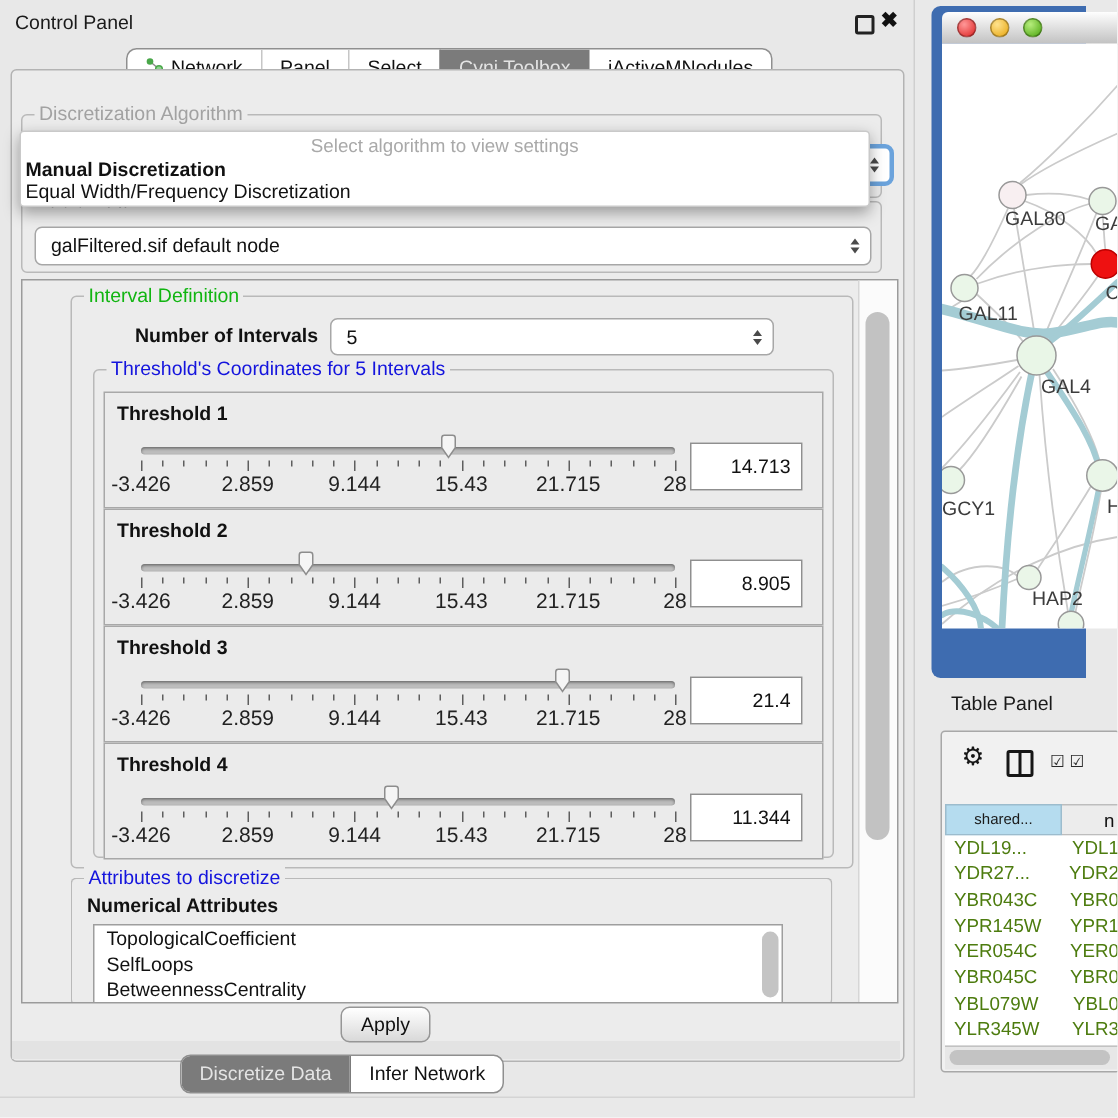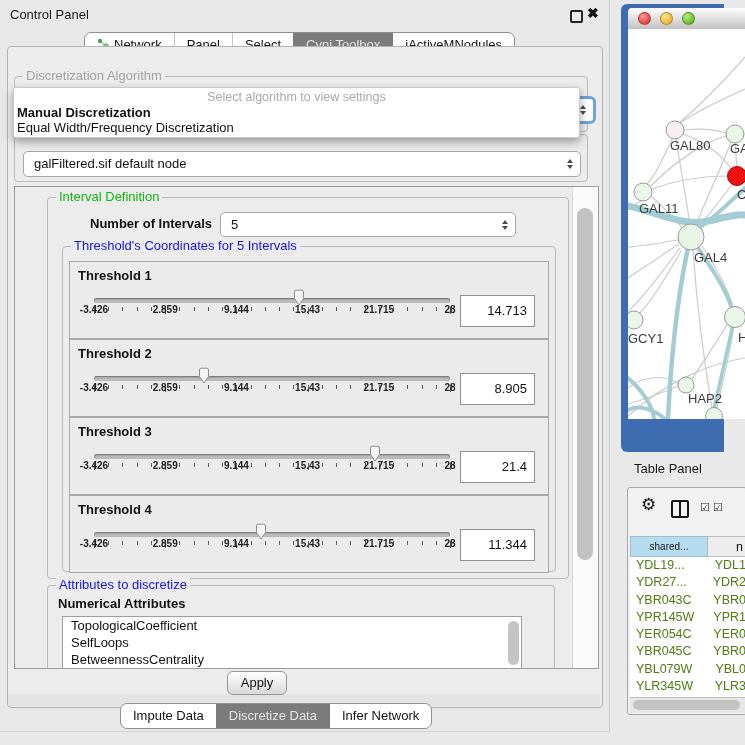--- a/index.html
+++ b/index.html
@@ -47,21 +47,21 @@
   #scrollpane{position:absolute;left:14px;top:186px;width:583px;height:481px;
               border:1px solid #9b9b9b;background:#ececec;overflow:hidden;}
   .vtrack{position:absolute;right:0;top:0;width:25px;height:481px;background:#fbfbfb;border-left:1px solid #d6d6d6;}
   .vthumb{position:absolute;left:4px;top:21px;width:16px;height:352px;background:#c2c2c2;border-radius:8px;}
 
   .tpanel{position:absolute;left:6px;width:478px;height:76px;background:#ebebeb;border:1px solid #a8a8a8;}
   .tlabel{position:absolute;left:8px;top:6px;font-weight:bold;font-size:13px;}
   .track{position:absolute;left:24px;top:36px;width:356px;height:5px;background:#bdbdbd;border-radius:3px;
          box-shadow:inset 0 1px 2px rgba(0,0,0,.45);}
   .tickmark{position:absolute;width:1px;background:#5e5e5e;}
-  .ticklabel{position:absolute;top:42px;transform:translateX(-50%);font-size:10px;font-weight:bold;color:#222;white-space:nowrap;}
+  .ticklabel{position:absolute;top:52px;transform:translateX(-50%);font-size:14px;font-weight:normal;color:#222;white-space:nowrap;}
   .thumb{position:absolute;top:27px;}
   .tvalue{position:absolute;left:390px;top:33px;width:54px;height:30px;background:#fff;border:1px solid #8f8f8f;
           line-height:30px;text-align:right;padding-right:7px;font-size:13px;padding-left:12px;}
 
   .attr-list{position:absolute;left:14px;top:30px;width:458px;height:54px;background:#fff;border:1px solid #9e9e9e;overflow:hidden;}
   .attr-item{padding-left:8px;line-height:17px;font-size:13px;white-space:nowrap;}
   .attr-scroll{position:absolute;right:2px;top:4px;width:11px;height:44px;background:#c4c4c4;border-radius:6px;}
 
   #apply{position:absolute;left:227px;top:671px;width:58px;height:22px;border:1px solid #969696;border-radius:6px;
          background:linear-gradient(#ffffff,#d9d9d9);text-align:center;line-height:21px;font-size:13px;}
@@ -356,23 +356,20 @@
 
       <div class="vtrack">
           <div class="vthumb"></div>
         </div>
     </div>
 
     <div class="bottomstrip"></div>
     <div id="apply">Apply</div>
 
     <div class="tabbar" style="left:120px;top:703px;" id="bottom-tabs">
-        <div class="tab">
-          <span>Impute Data</span>
-        </div>
         <div class="tab sel">
           <span>Discretize Data</span>
         </div>
         <div class="tab">
           <span>Infer Network</span>
         </div>
       </div>
   </div>
 
   <div id="netwin">

